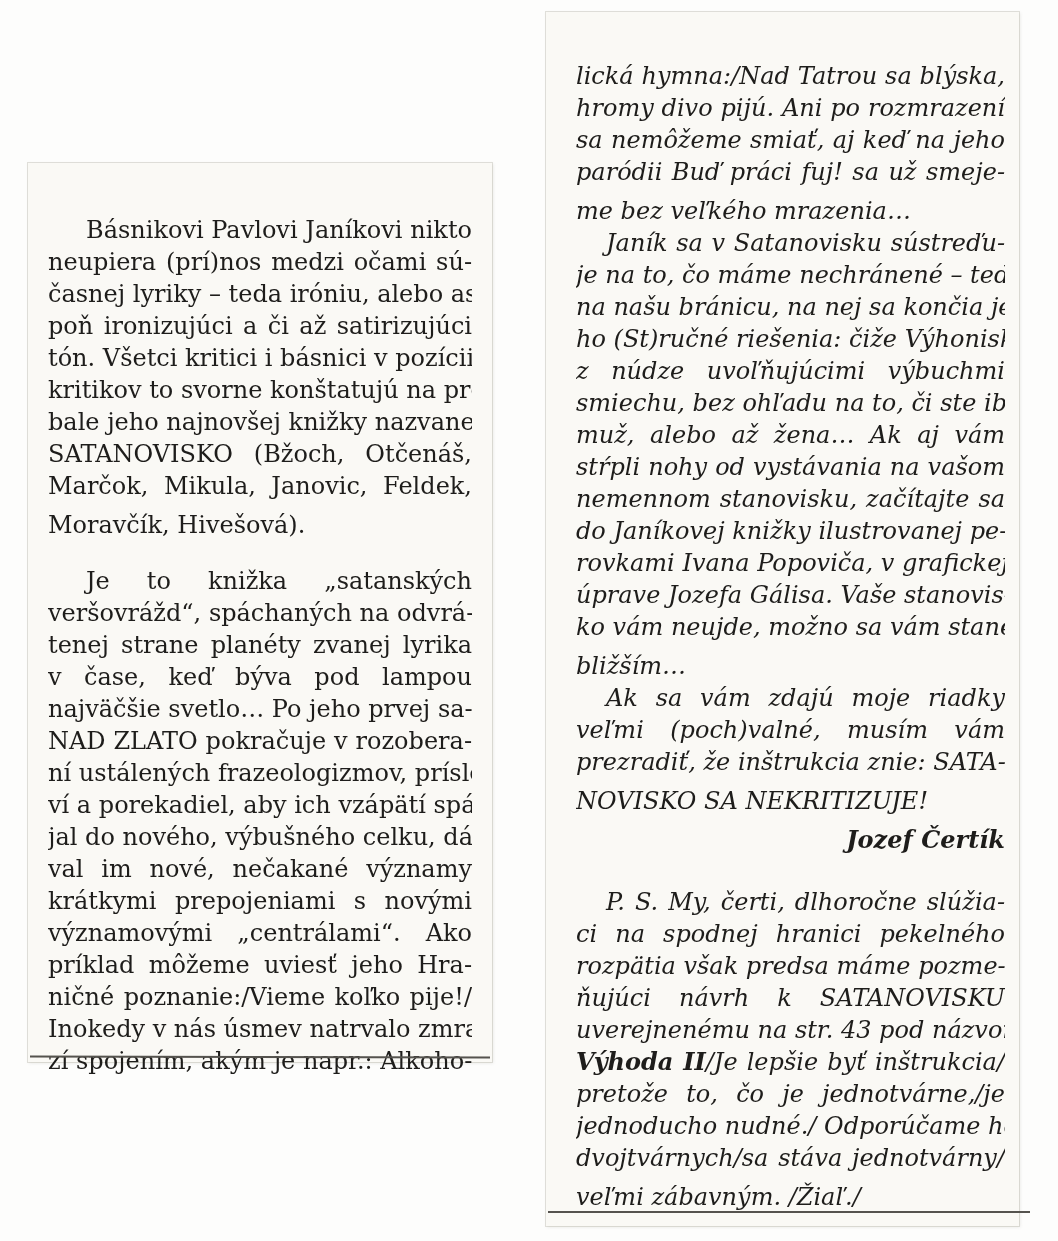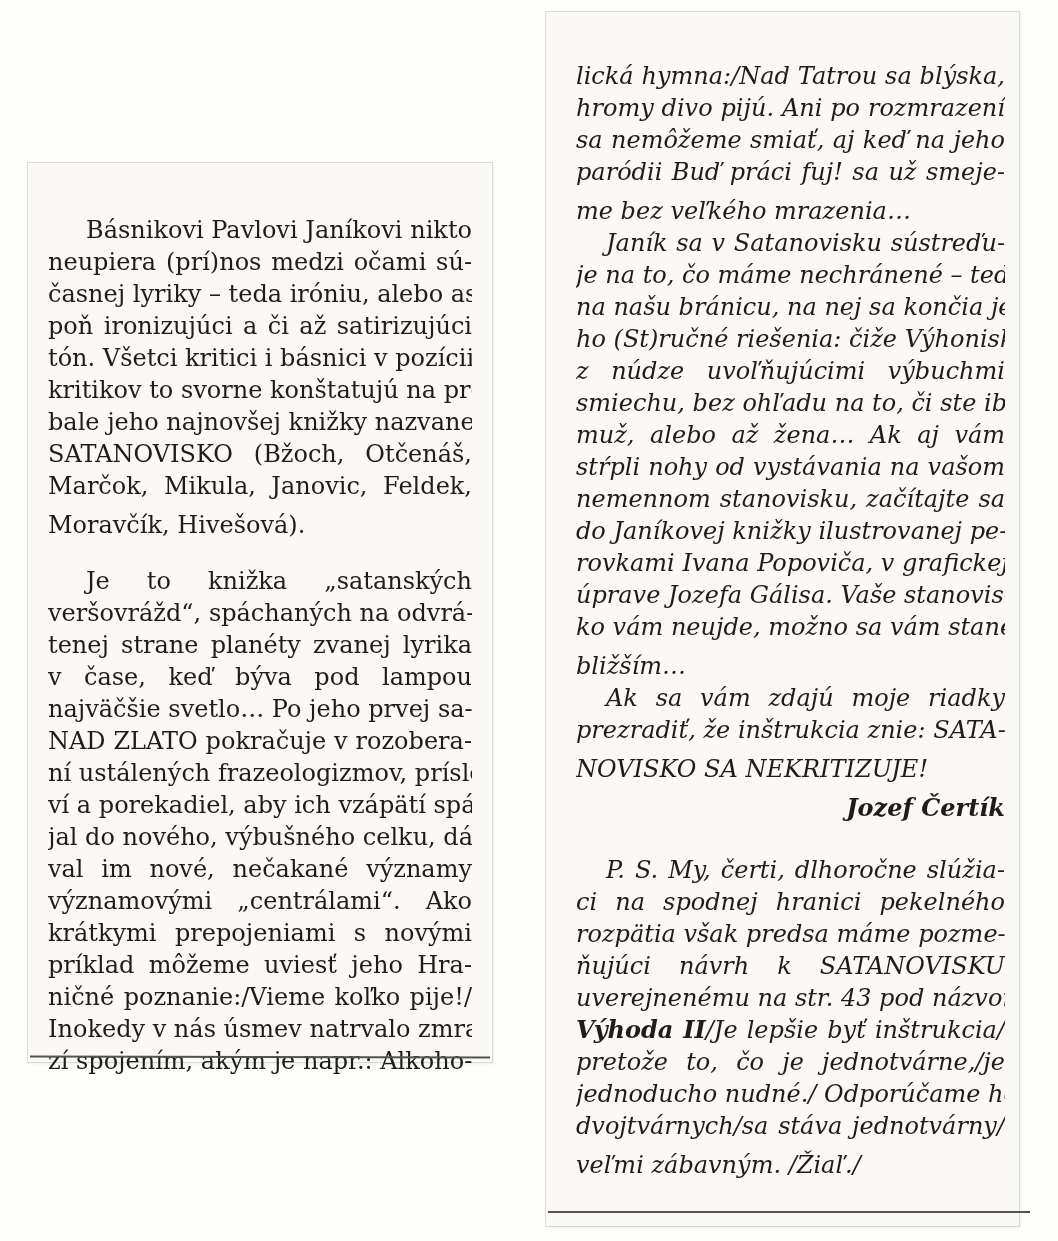--- a/index.html
+++ b/index.html
@@ -110,22 +110,22 @@
           <div class="line indent">Je to knižka „satanských</div>
           <div class="line">veršovrážd“, spáchaných na odvrá-</div>
           <div class="line">tenej strane planéty zvanej lyrika</div>
           <div class="line">v čase, keď býva pod lampou</div>
           <div class="line">najväčšie svetlo… Po jeho prvej sa-</div>
           <div class="line">NAD ZLATO pokračuje v rozobera-</div>
           <div class="line">ní ustálených frazeologizmov, príslo-</div>
           <div class="line">ví a porekadiel, aby ich vzápätí spá-</div>
           <div class="line">jal do nového, výbušného celku, dá-</div>
           <div class="line">val im nové, nečakané významy</div>
+          <div class="line">krátkymi prepojeniami s novými</div>
           <div class="line">významovými „centrálami“. Ako</div>
-          <div class="line">krátkymi prepojeniami s novými</div>
           <div class="line">príklad môžeme uviesť jeho Hra-</div>
           <div class="line">ničné poznanie:/Vieme koľko pije!/</div>
           <div class="line">Inokedy v nás úsmev natrvalo zmra-</div>
           <div class="line">zí spojením, akým je napr.: Alkoho-</div>
         </div>
       </div>
   </div>
 
   <div class="clipping clipping-right">
     <div class="textcol textcol-right">
@@ -147,20 +147,21 @@
           <div class="line">stŕpli nohy od vystávania na vašom</div>
           <div class="line">nemennom stanovisku, začítajte sa</div>
           <div class="line">do Janíkovej knižky ilustrovanej pe-</div>
           <div class="line">rovkami Ivana Popoviča, v grafickej</div>
           <div class="line">úprave Jozefa Gálisa. Vaše stanovis-</div>
           <div class="line">ko vám neujde, možno sa vám stane</div>
           <div class="line last">bližším…</div>
         </div>
         <div class="para">
           <div class="line indent">Ak sa vám zdajú moje riadky</div>
+          <div class="line">veľmi (poch)valné, musím vám</div>
           <div class="line">prezradiť, že inštrukcia znie: SATA-</div>
           <div class="line last">NOVISKO SA NEKRITIZUJE!</div>
         </div>
         <div class="para">
           <div class="line last right-align bold">Jozef Čertík</div>
         </div>
         <div class="para space-before">
           <div class="line indent">P. S. My, čerti, dlhoročne slúžia-</div>
           <div class="line">ci na spodnej hranici pekelného</div>
           <div class="line">rozpätia však predsa máme pozme-</div>

